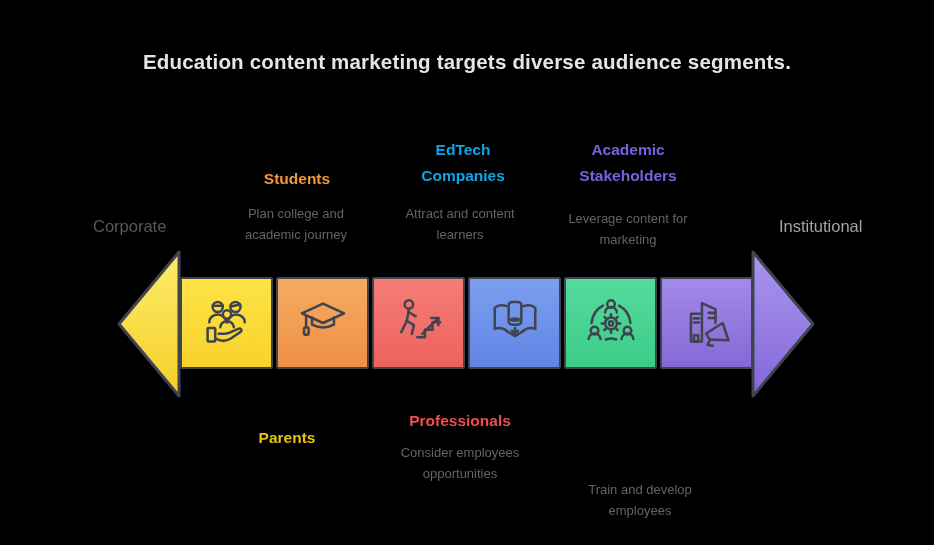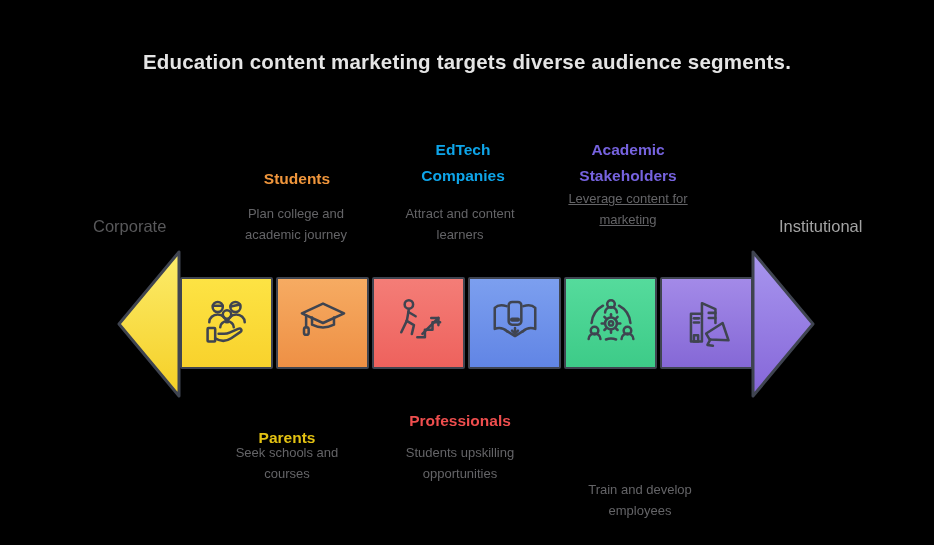--- a/index.html
+++ b/index.html
@@ -22,21 +22,21 @@
   }
   .group-desc{
     position:absolute;text-align:center;font-size:13px;line-height:21px;
   }
   
   #lbl-students{left:237px;top:166px;width:120px;}
   #lbl-edtech{left:398px;top:137px;width:130px;}
   #lbl-academic{left:543px;top:137px;width:170px;}
   #desc-students{left:231px;top:203px;width:130px;}
   #desc-edtech{left:385px;top:203px;width:150px;}
-  #desc-academic{left:548px;top:188px;width:160px;text-decoration:underline;}
+  #desc-academic{left:548px;top:208px;width:160px;}
   
   #lbl-parents{left:227px;top:425px;width:120px;}
   #lbl-professionals{left:380px;top:408px;width:160px;}
   #lbl-corporate{left:560px;top:412px;width:160px;}
   #desc-parents{left:222px;top:442px;width:130px;}
   #desc-professionals{left:385px;top:442px;width:150px;}
   #desc-corporate{left:565px;top:479px;width:150px;}
   
   .arrowhead{position:absolute;top:249px;width:66px;height:150px;}
   .arrowhead.left{left:115px;}
@@ -66,24 +66,23 @@
   <div class="group-label" id="lbl-students" style="color: rgb(240, 150, 60);">Students</div>
   <div class="group-desc" id="desc-students" style="color: rgb(100, 100, 103);">Plan college and academic journey</div>
 
   <div class="group-label" id="lbl-edtech" style="color: #0ea5e9;">EdTech Companies</div>
   <div class="group-desc" id="desc-edtech" style="color: rgb(100, 100, 103);">Attract and content learners</div>
 
   <div class="group-label" id="lbl-academic" style="color: rgb(118, 99, 223);">Academic Stakeholders</div>
   <div class="group-desc" id="desc-academic" style="color: rgb(100, 100, 103);">Leverage content for marketing</div>
 
   <div class="group-label" id="lbl-parents" style="color: rgb(227, 194, 18);">Parents</div>
-  <div class="group-desc" id="desc-parents" style="color: rgb(100, 100, 103);">Seek schools and courses</div>
 
   <div class="group-label" id="lbl-professionals" style="color: rgb(239, 78, 78);">Professionals</div>
-  <div class="group-desc" id="desc-professionals" style="color: rgb(100, 100, 103);">Students upskilling opportunities</div>
+  <div class="group-desc" id="desc-professionals" style="color: rgb(100, 100, 103);">Consider employees opportunities</div>
 
   <div class="group-desc" id="desc-corporate" style="color: rgb(100, 100, 103);">Train and develop employees</div>
 
   <svg class="arrowhead left" viewBox="0 0 66 150">
     <defs>
       <linearGradient id="gradL" x1="0" y1="0" x2="0" y2="1">
         <stop id="gl-t" offset="0" stop-color="#FCEC6B"></stop>
         <stop id="gl-b" offset="1" stop-color="#F5CF25"></stop>
       </linearGradient>
     </defs>

